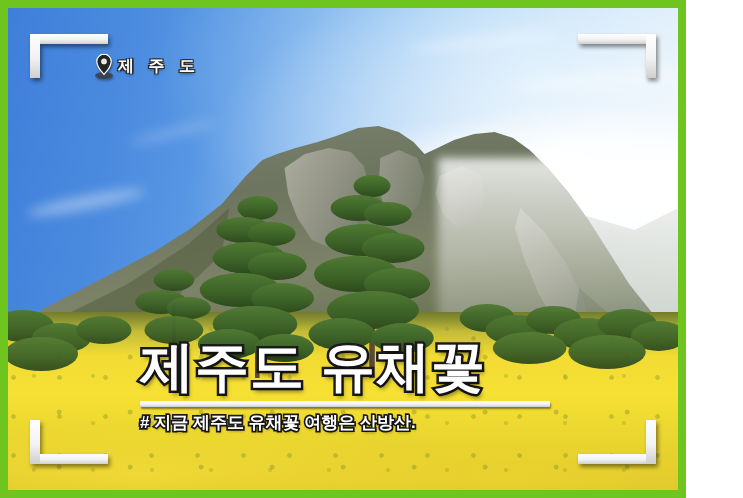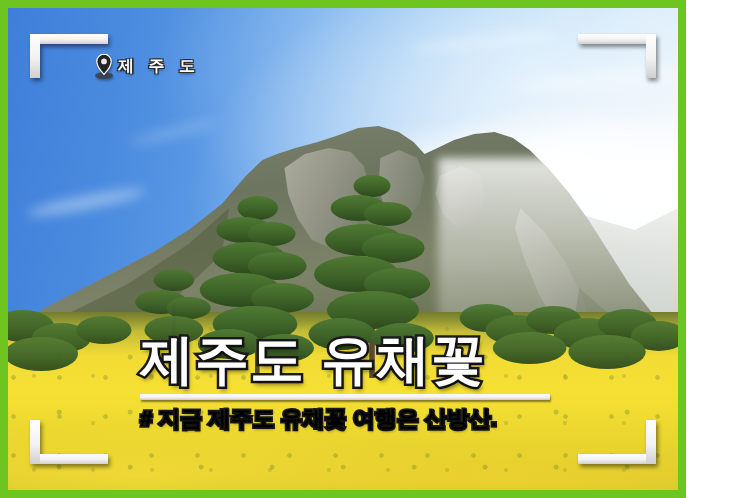--- a/index.html
+++ b/index.html
@@ -173,21 +173,21 @@
     paint-order:stroke fill;
     text-shadow:2px 4px 4px rgba(0,0,0,.45);
   }
   .rule{
     height:6px; margin:7px 0 4px 0;
     background:linear-gradient(180deg,#ffffff 0%,#efefef 60%,#c9c9c9 100%);
     border-radius:1px;
     box-shadow:1px 2px 2px rgba(0,0,0,.45);
   }
   .headline h2{
-    font-size:22px; font-weight:bold; color:#000000;
+    font-size:17px; font-weight:bold; color:#ffffff;
     letter-spacing:0px; white-space:nowrap;
     -webkit-text-stroke:3.4px #1b1b1b;
     paint-order:stroke fill;
     text-shadow:1px 2px 3px rgba(0,0,0,.45);
   }
 </style>
 </head>
 <body>
 
 <div class="poster">

